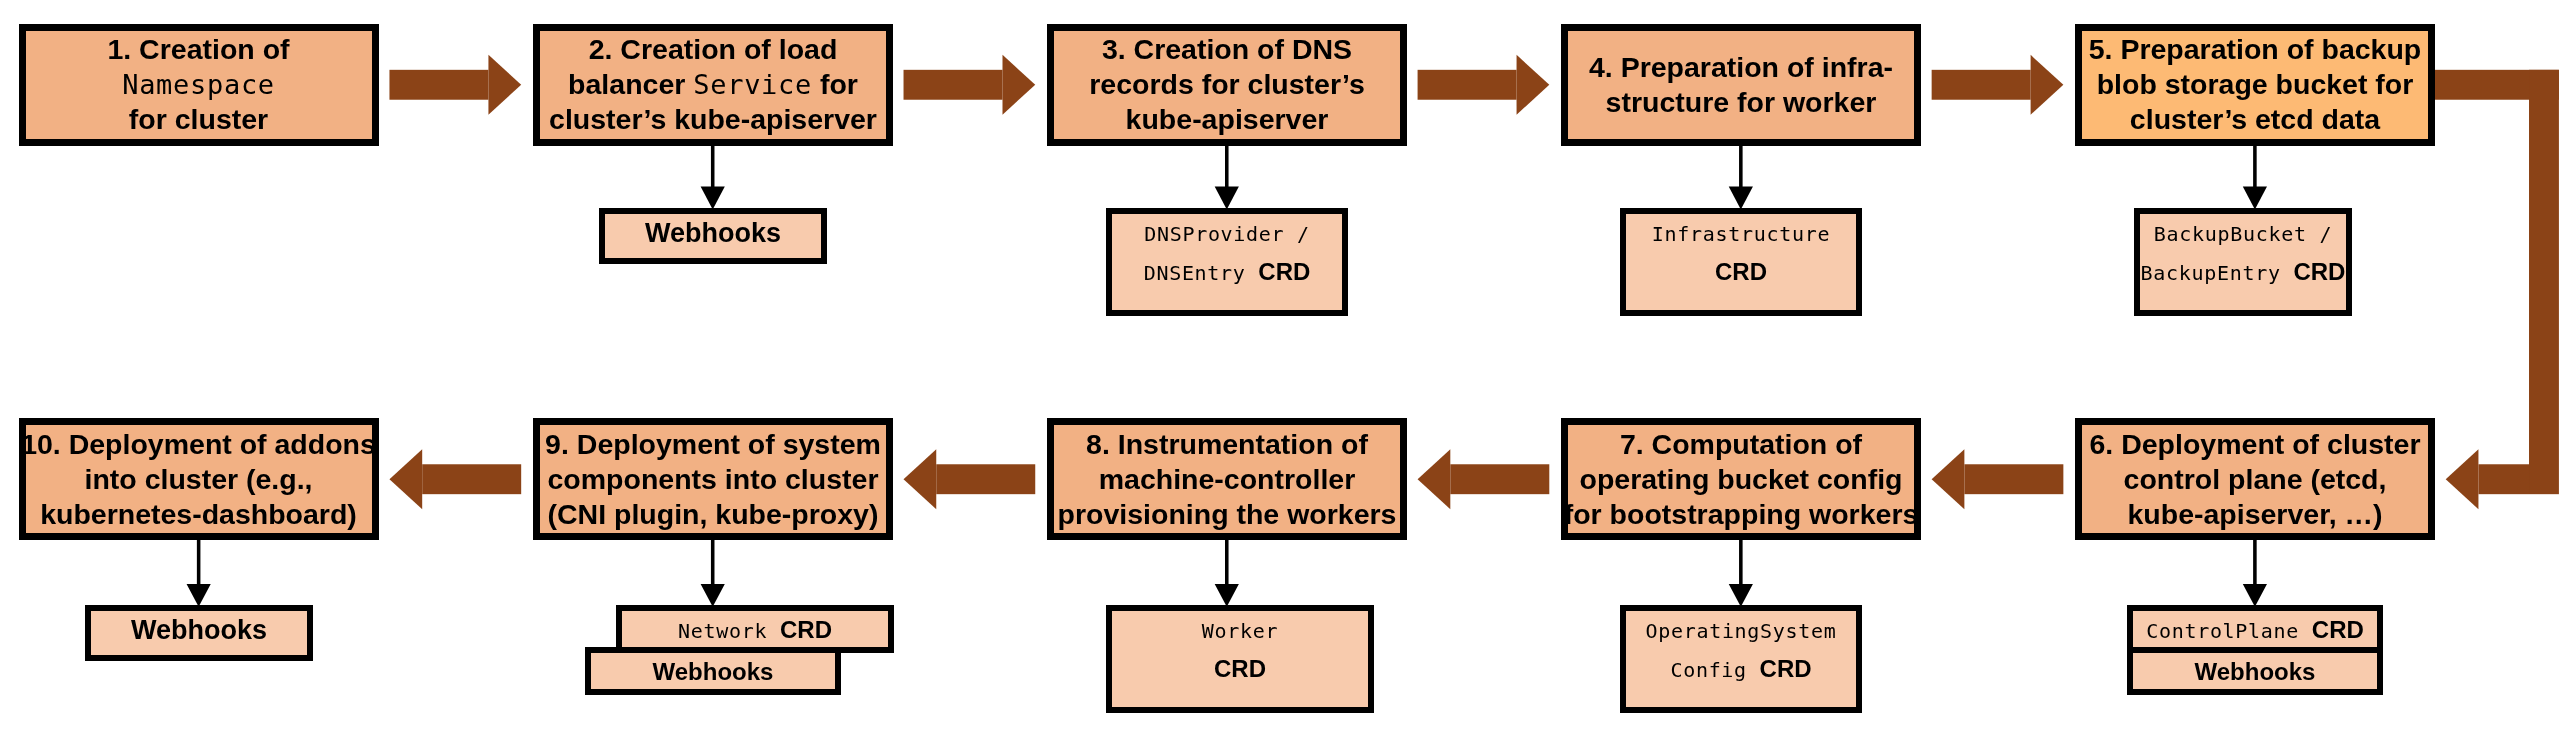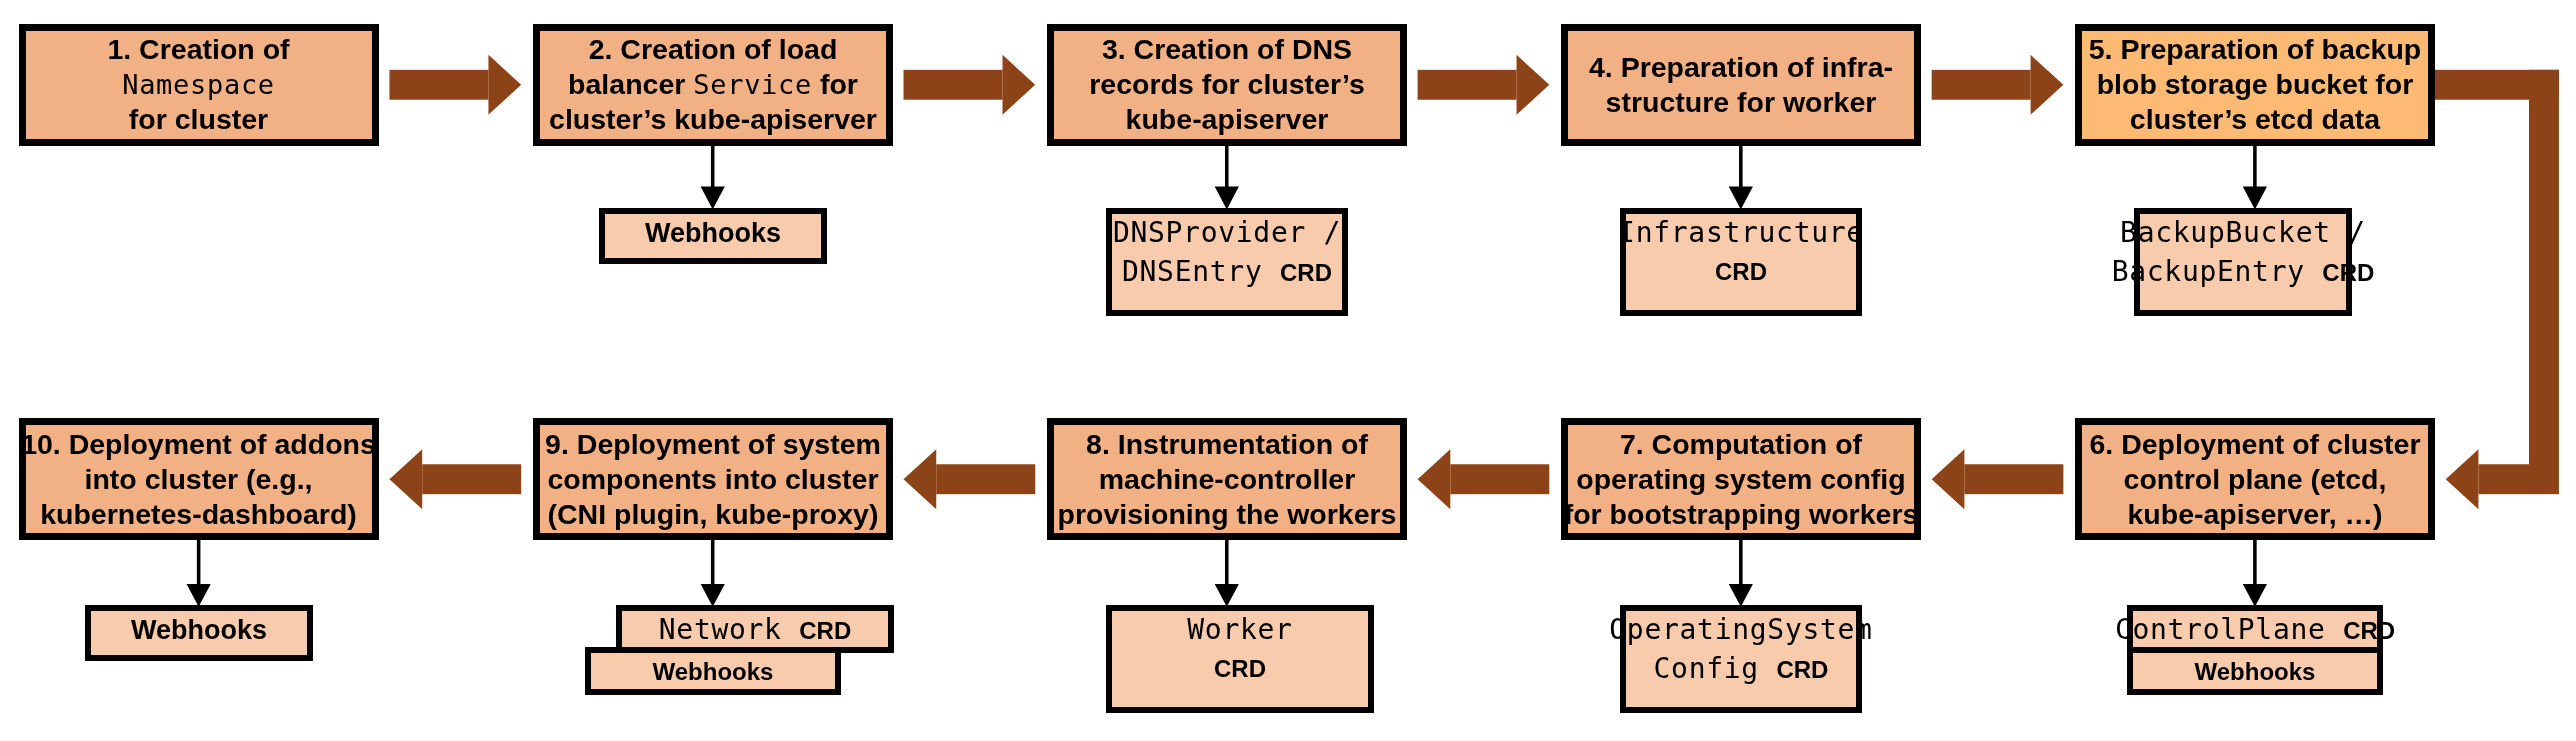--- a/index.html
+++ b/index.html
@@ -19,21 +19,21 @@
     display:flex;flex-direction:column;justify-content:flex-start;align-items:center;
     text-align:center;
   }
   .artifact .line{font-size:24px;font-weight:bold;color:#000;line-height:38px;white-space:nowrap;}
   .artifact.single .line{font-size:27px;}
   span.mono{
     font-family:"DejaVu Sans Mono","Liberation Mono",monospace;
     font-weight:normal;letter-spacing:0.7px;
   }
   .step-box span.mono{font-size:27px;}
-  .artifact span.mono{font-size:28px;}
+  .artifact span.mono{font-size:20px;}
   span.sans{font-family:"Liberation Sans",sans-serif;font-weight:bold;}
 </style>
 </head>
 <body>
 
 <div id="canvas">
   <svg id="arrow-layer" width="2576" height="742" viewBox="0 0 3618 1042">
       <line x1="1001" y1="201" x2="1001" y2="264" stroke="#000" stroke-width="5"></line>
       <polygon points="984,262 1018,262 1001,294" fill="#000"></polygon>
       <line x1="1723" y1="201" x2="1723" y2="264" stroke="#000" stroke-width="5"></line>
@@ -119,21 +119,21 @@
         <div class="line"><span class="sans">kube-apiserver, …)</span></div>
       </div>
       <div class="artifact row" style="left: 2127px; top: 605px; width: 256px; height: 48px; background: rgb(248, 203, 173);">
         <div class="line"><span class="mono">ControlPlane </span><span class="sans">CRD</span></div>
       </div>
       <div class="artifact row" style="left: 2127px; top: 647px; width: 256px; height: 48px; background: rgb(248, 203, 173);">
         <div class="line"><span class="sans">Webhooks</span></div>
       </div>
       <div class="step-box" style="left: 1561px; top: 418px; background: rgb(242, 177, 132);">
         <div class="line"><span class="sans">7. Computation of</span></div>
-        <div class="line"><span class="sans">operating system config</span></div>
+        <div class="line"><span class="sans">operating bucket config</span></div>
         <div class="line"><span class="sans">for bootstrapping workers</span></div>
       </div>
       <div class="artifact tall" style="left: 1620px; top: 605px; width: 242px; height: 108px; background: rgb(248, 203, 173);">
         <div class="line"><span class="mono">OperatingSystem</span></div>
         <div class="line"><span class="mono">Config </span><span class="sans">CRD</span></div>
       </div>
       <div class="step-box" style="left: 1047px; top: 418px; background: rgb(242, 177, 132);">
         <div class="line"><span class="sans">8. Instrumentation of</span></div>
         <div class="line"><span class="sans">machine-controller</span></div>
         <div class="line"><span class="sans">provisioning the workers</span></div>

